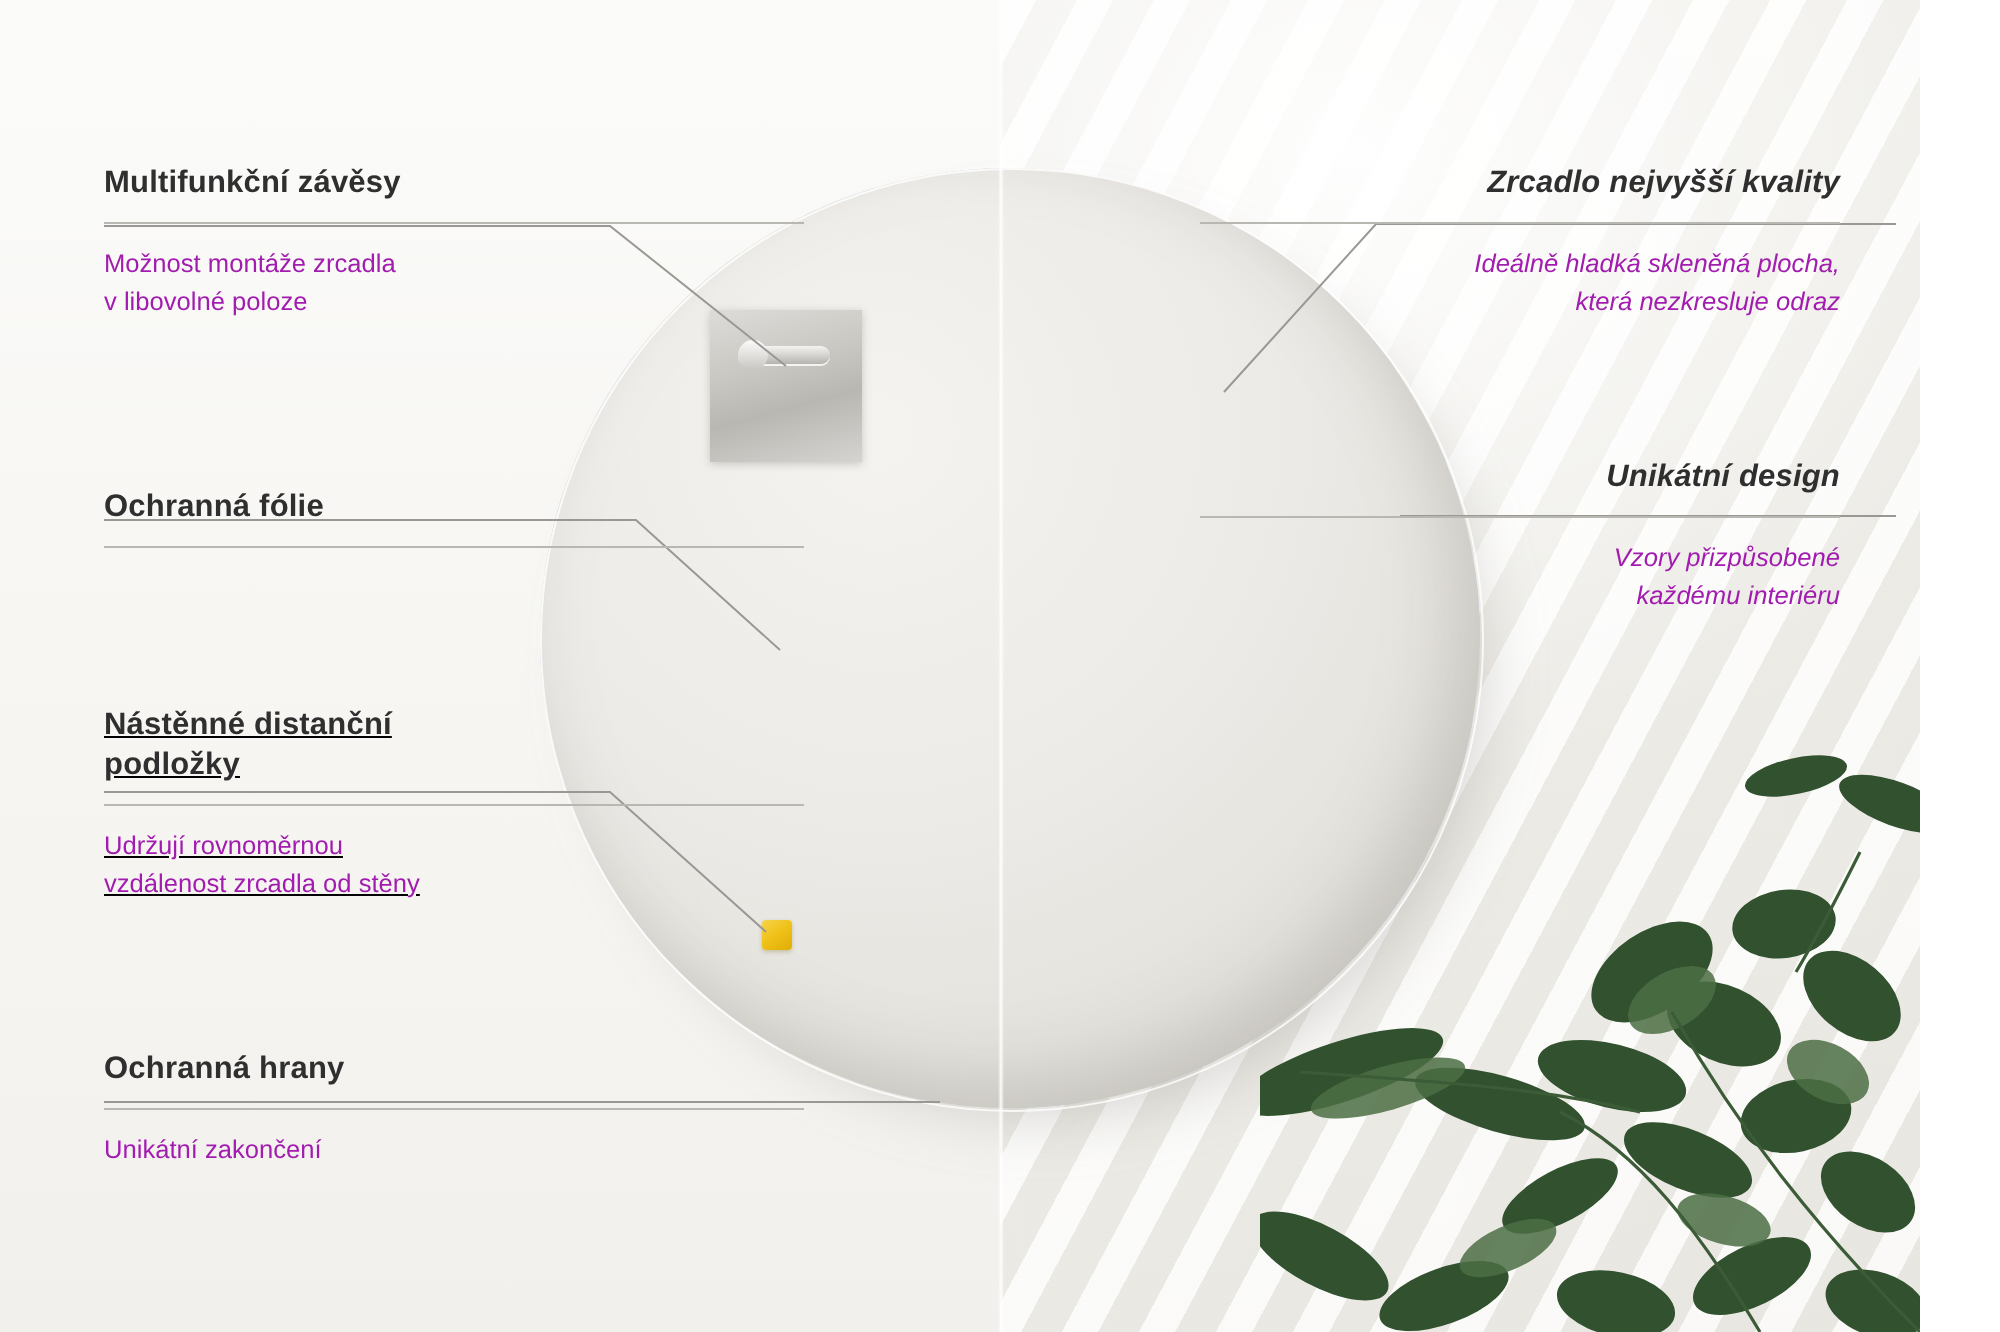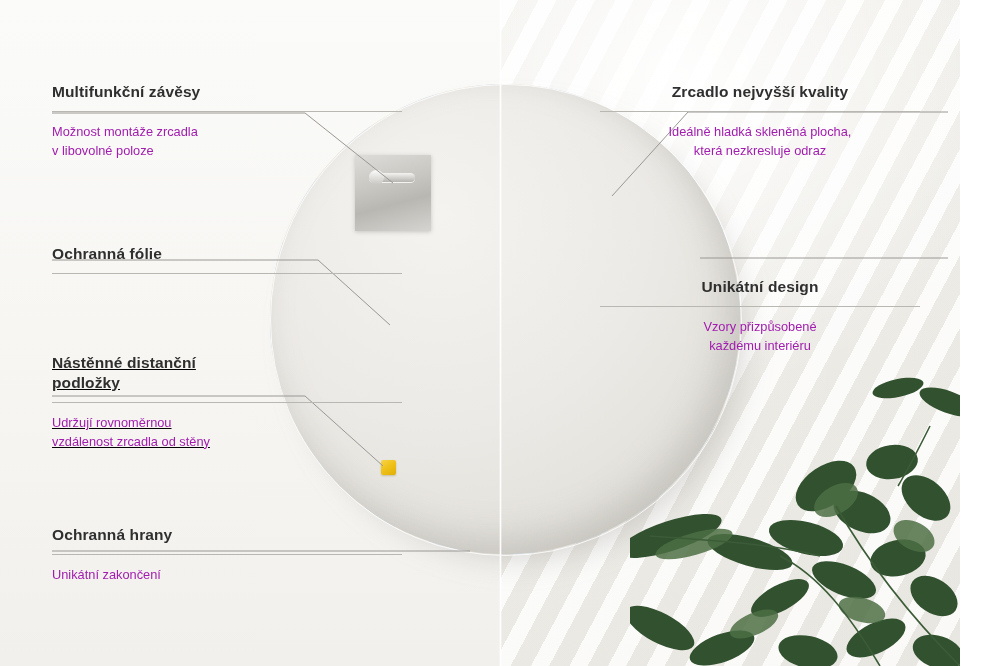--- a/index.html
+++ b/index.html
@@ -138,21 +138,21 @@
   
   .leaders{position:absolute;inset:0;pointer-events:none;}
 
   
   .callout{position:absolute;}
   .callout h3{margin:0;font-size:15.5px;font-weight:700;color:#2f2f2f;letter-spacing:.1px;line-height:1.3;}
   .callout .rule{height:1px;background:#b9b7b2;margin:9px 0 11px 0;}
   .callout p{margin:0;font-size:12.8px;color:#a21caf;line-height:1.45;font-weight:400;}
 
   .c-left{left:52px;width:350px;}
-  .c-right{right:40px;width:320px;text-align:center;}
+  .c-right{right:40px;width:320px;text-align:right;font-style:italic;}
 
   
   .foliage{position:absolute;right:0;bottom:0;width:330px;height:300px;pointer-events:none;}
 </style>
 </head>
 <body>
 
 <div id="stage">
 
   <div class="wall"></div>
@@ -246,21 +246,21 @@
     <p>Unikátní zakončení</p>
   </div>
 
   <div class="callout c-right" style="top:82px;">
     <h3>Zrcadlo nejvyšší kvality</h3>
     <div class="rule"></div>
     <p style="white-space: pre-line;">Ideálně hladká skleněná plocha,
 která nezkresluje odraz</p>
   </div>
 
-  <div class="callout c-right" style="top:229px;margin-top:48px;">
+  <div class="callout c-right" style="top:229px;">
     <h3>Unikátní design</h3>
     <div class="rule"></div>
     <p style="white-space: pre-line;">Vzory přizpůsobené
 každému interiéru</p>
   </div>
 
   <svg class="foliage" viewBox="0 0 330 300">
     <g fill="#31512f">
       <ellipse cx="40" cy="170" rx="54" ry="15" transform="rotate(-18 40 170)"></ellipse>
       <ellipse cx="120" cy="186" rx="44" ry="14" transform="rotate(16 120 186)"></ellipse>

